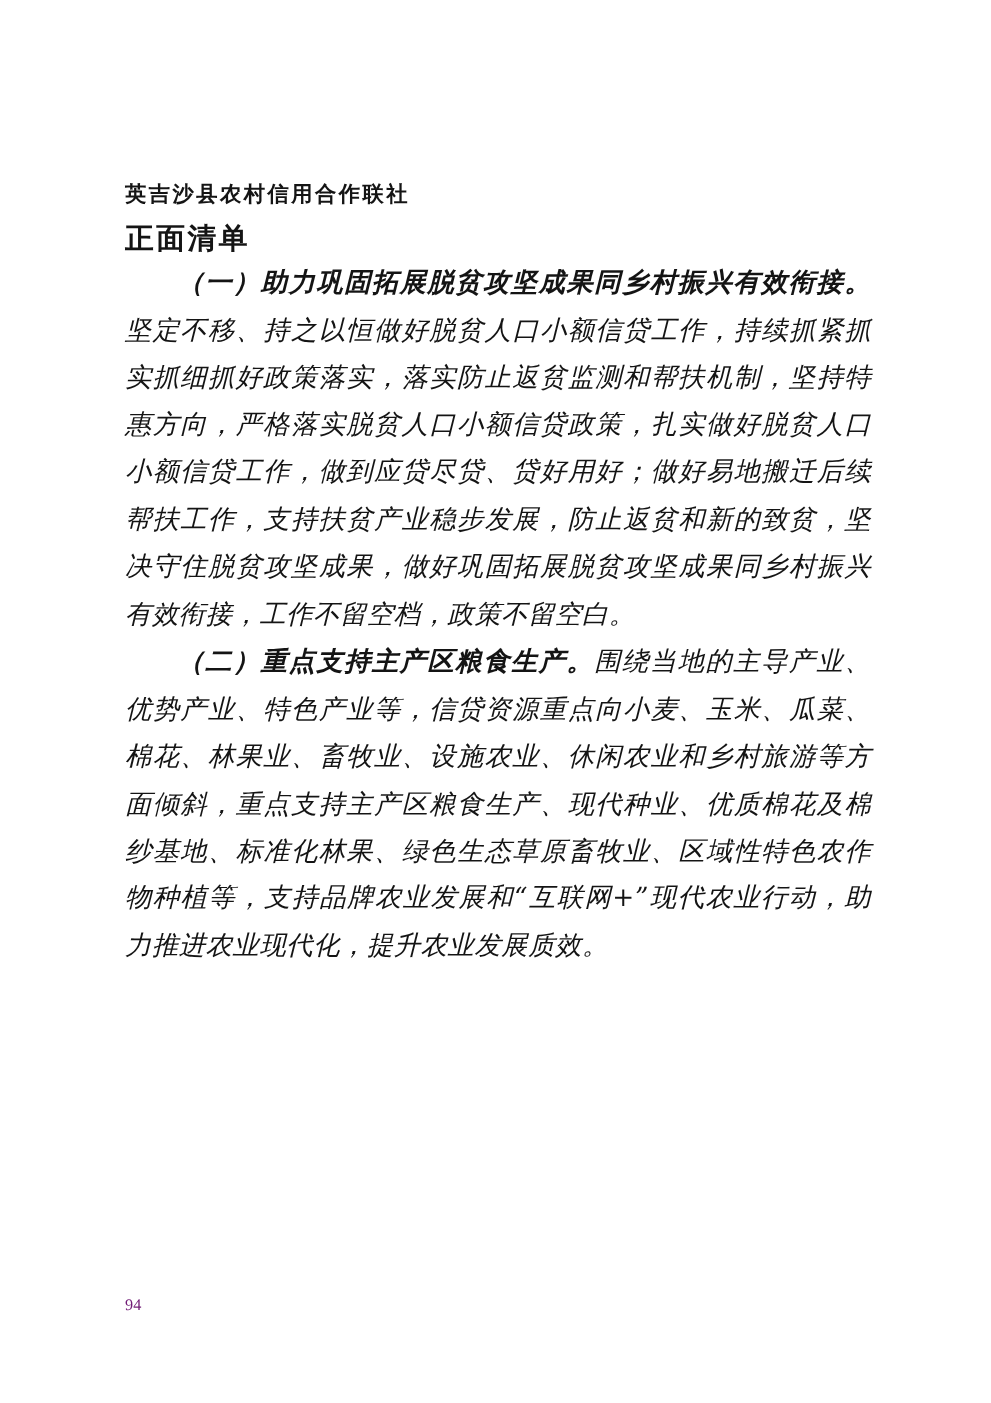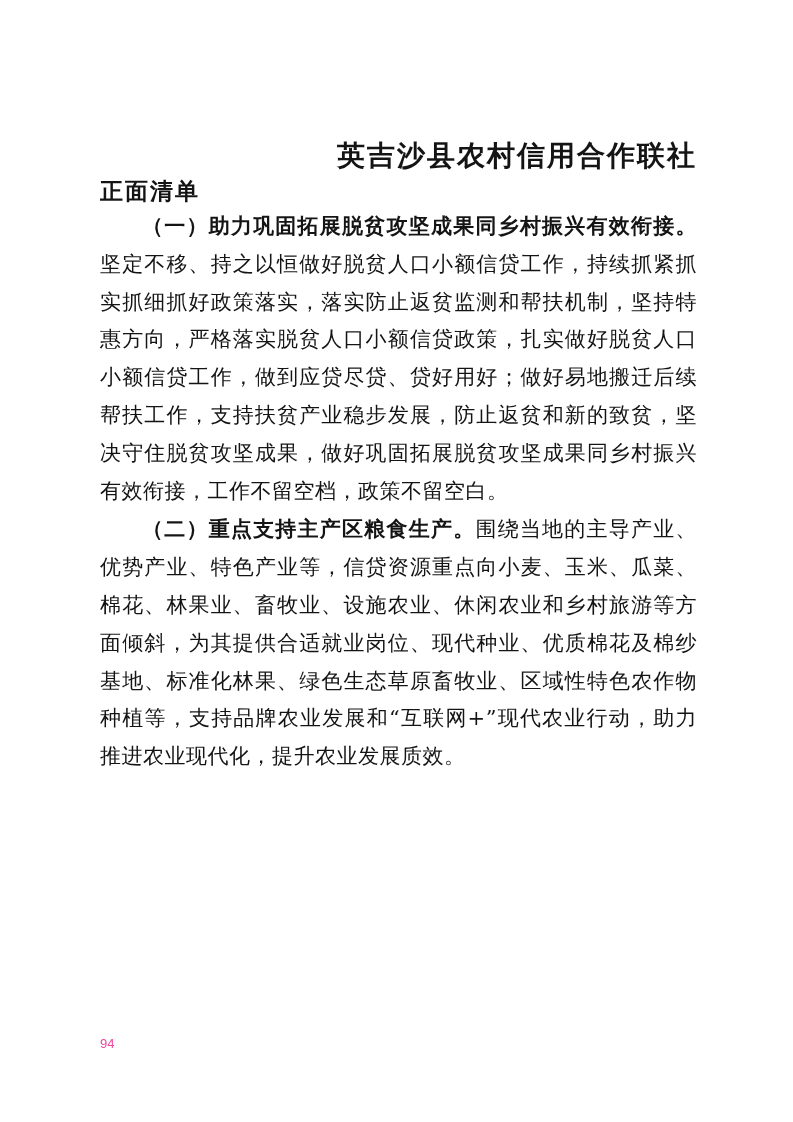--- a/index.html
+++ b/index.html
@@ -17,23 +17,23 @@
     color: #141414;
     box-sizing: border-box;
   }
   .content {
     position: absolute;
     left: 100px;
     top: 140px;
     width: 597px;
   }
   .doc-title {
-    font-size: 28px;
+    font-size: 17px;
     font-weight: 700;
-    text-align: right;
+    text-align: left;
     margin: 0;
     line-height: 32px;
     letter-spacing: 2px;
   }
   .doc-subtitle {
     font-size: 23px;
     font-weight: 700;
     margin: 3px 0 0 0;
     line-height: 32px;
     letter-spacing: 2px;
@@ -43,39 +43,40 @@
   }
   .para {
     font-size: 21px;
     font-weight: 400;
     line-height: 37.8px;
     margin: 0;
     text-align: justify;
     text-justify: inter-ideograph;
     text-indent: 2em;
     letter-spacing: 0.5px;
+    font-style: italic;
   }
   .para .lead {
     font-weight: 700;
   }
   .page-number {
     position: absolute;
     left: 100px;
     top: 1036px;
     font-size: 13px;
-    font-family: Liberation Sans, sans-serif;
-    color: #ec4899;
+    font-family: Liberation Serif, serif;
+    color: #701a75;
   }
 </style>
 </head>
 <body>
 
 <div class="page">
   <div class="content">
     <h1 class="doc-title">英吉沙县农村信用合作联社</h1>
     <h2 class="doc-subtitle">正面清单</h2>
     <div class="body-text">
       <p class="para"><strong class="lead">（一）助力巩固拓展脱贫攻坚成果同乡村振兴有效衔接。</strong><span>坚定不移、持之以恒做好脱贫人口小额信贷工作，持续抓紧抓实抓细抓好政策落实，落实防止返贫监测和帮扶机制，坚持特惠方向，严格落实脱贫人口小额信贷政策，扎实做好脱贫人口小额信贷工作，做到应贷尽贷、贷好用好；做好易地搬迁后续帮扶工作，支持扶贫产业稳步发展，防止返贫和新的致贫，坚决守住脱贫攻坚成果，做好巩固拓展脱贫攻坚成果同乡村振兴有效衔接，工作不留空档，政策不留空白。</span></p>
-      <p class="para"><strong class="lead">（二）重点支持主产区粮食生产。</strong><span>围绕当地的主导产业、优势产业、特色产业等，信贷资源重点向小麦、玉米、瓜菜、棉花、林果业、畜牧业、设施农业、休闲农业和乡村旅游等方面倾斜，为其提供合适就业岗位、现代种业、优质棉花及棉纱基地、标准化林果、绿色生态草原畜牧业、区域性特色农作物种植等，支持品牌农业发展和“互联网+”现代农业行动，助力推进农业现代化，提升农业发展质效。</span></p>
+      <p class="para"><strong class="lead">（二）重点支持主产区粮食生产。</strong><span>围绕当地的主导产业、优势产业、特色产业等，信贷资源重点向小麦、玉米、瓜菜、棉花、林果业、畜牧业、设施农业、休闲农业和乡村旅游等方面倾斜，重点支持主产区粮食生产、现代种业、优质棉花及棉纱基地、标准化林果、绿色生态草原畜牧业、区域性特色农作物种植等，支持品牌农业发展和“互联网+”现代农业行动，助力推进农业现代化，提升农业发展质效。</span></p>
     </div>
   </div>
   <div class="page-number">94</div>
 </div>
 
 </body></html>

